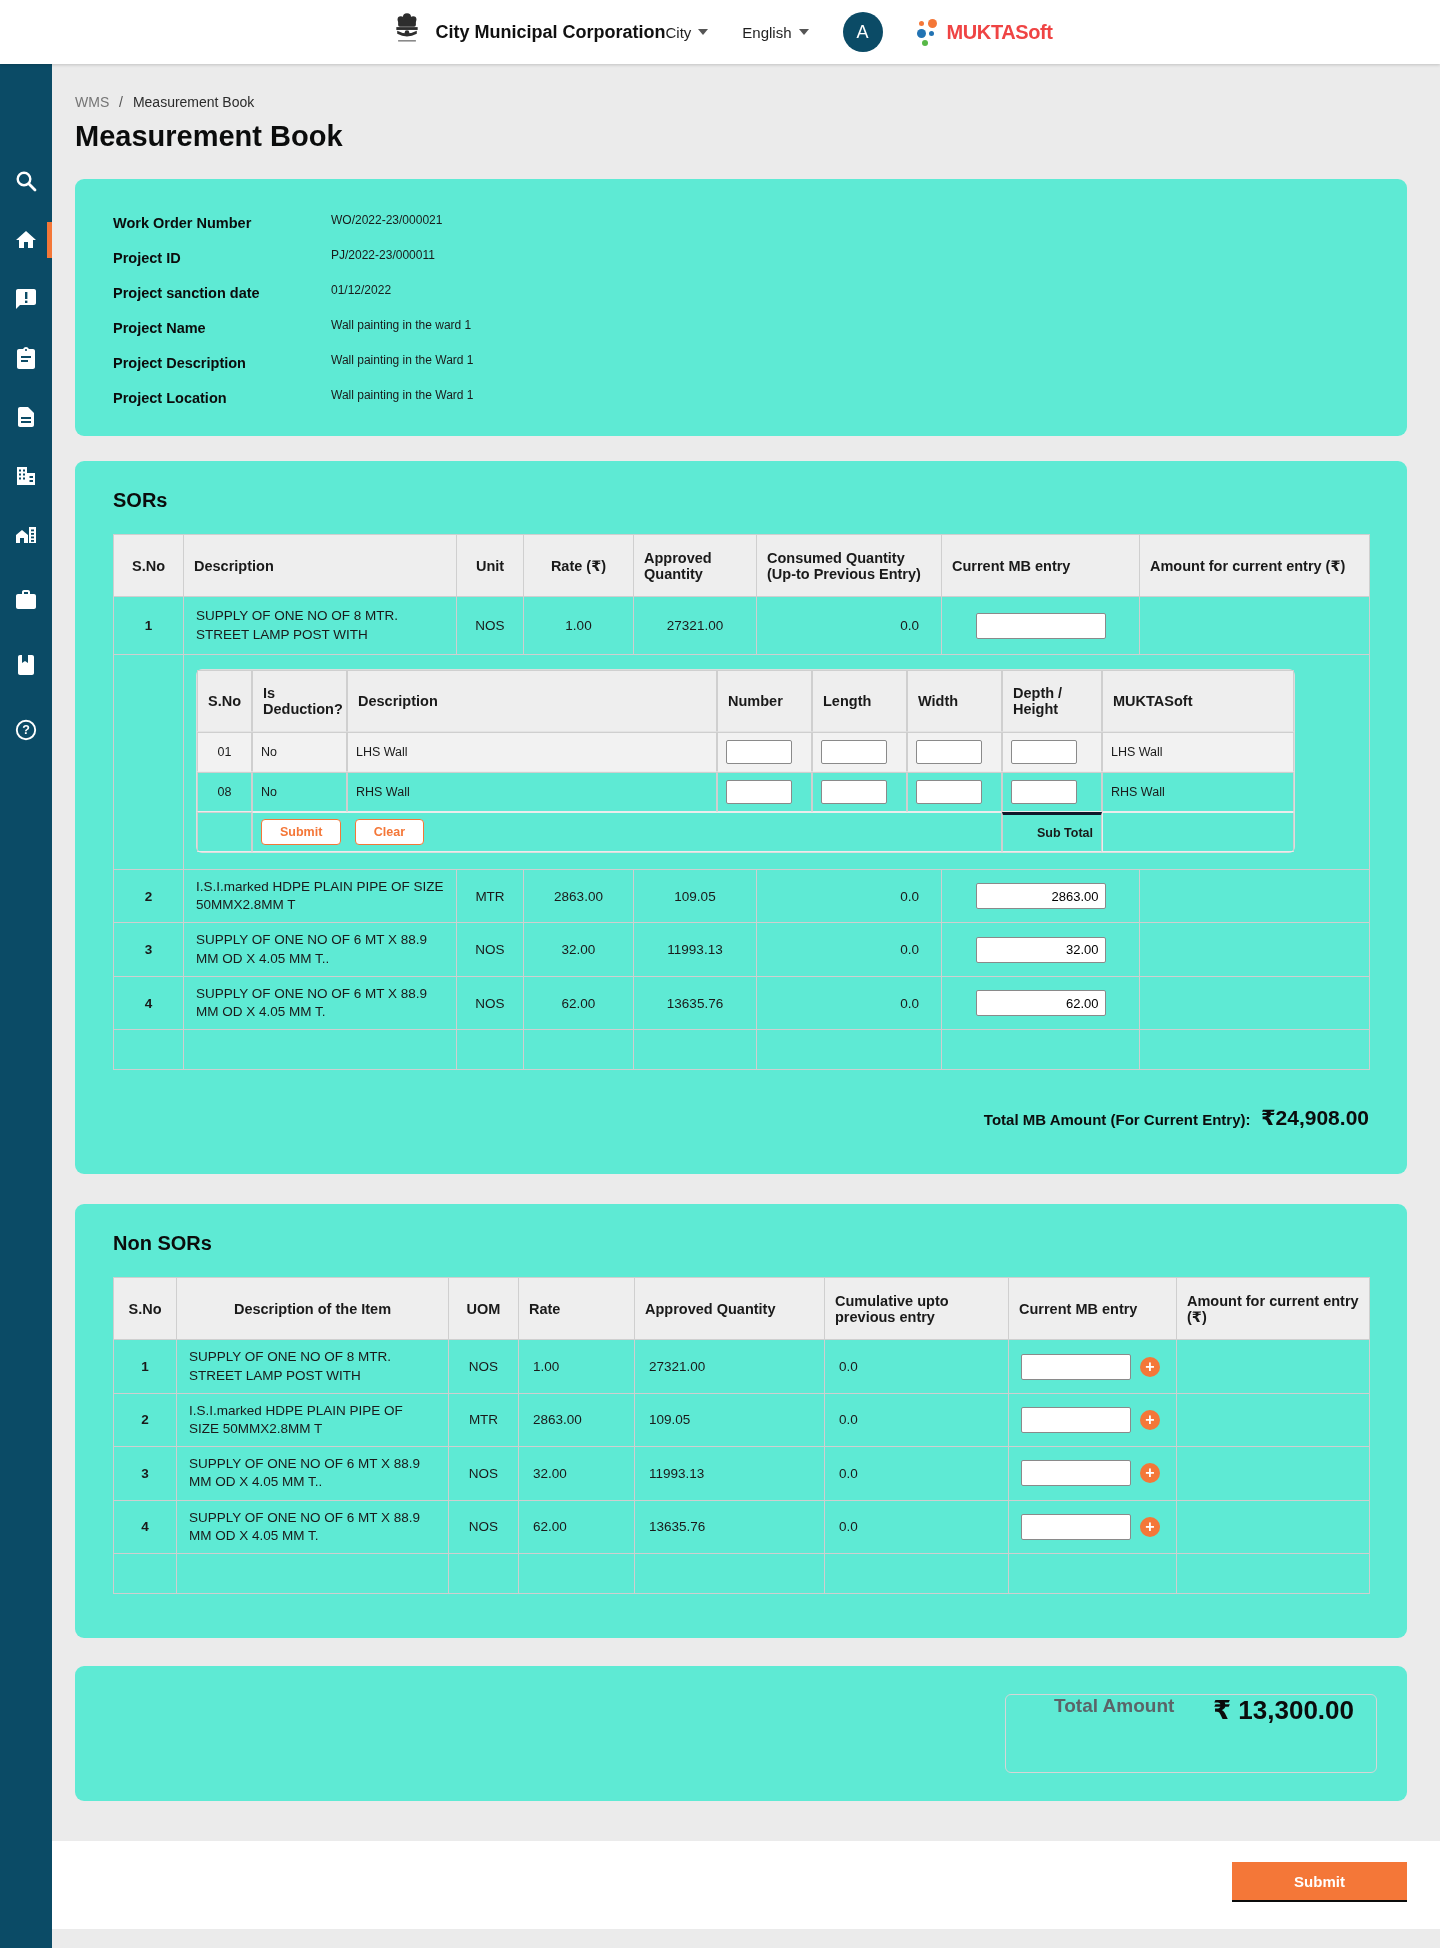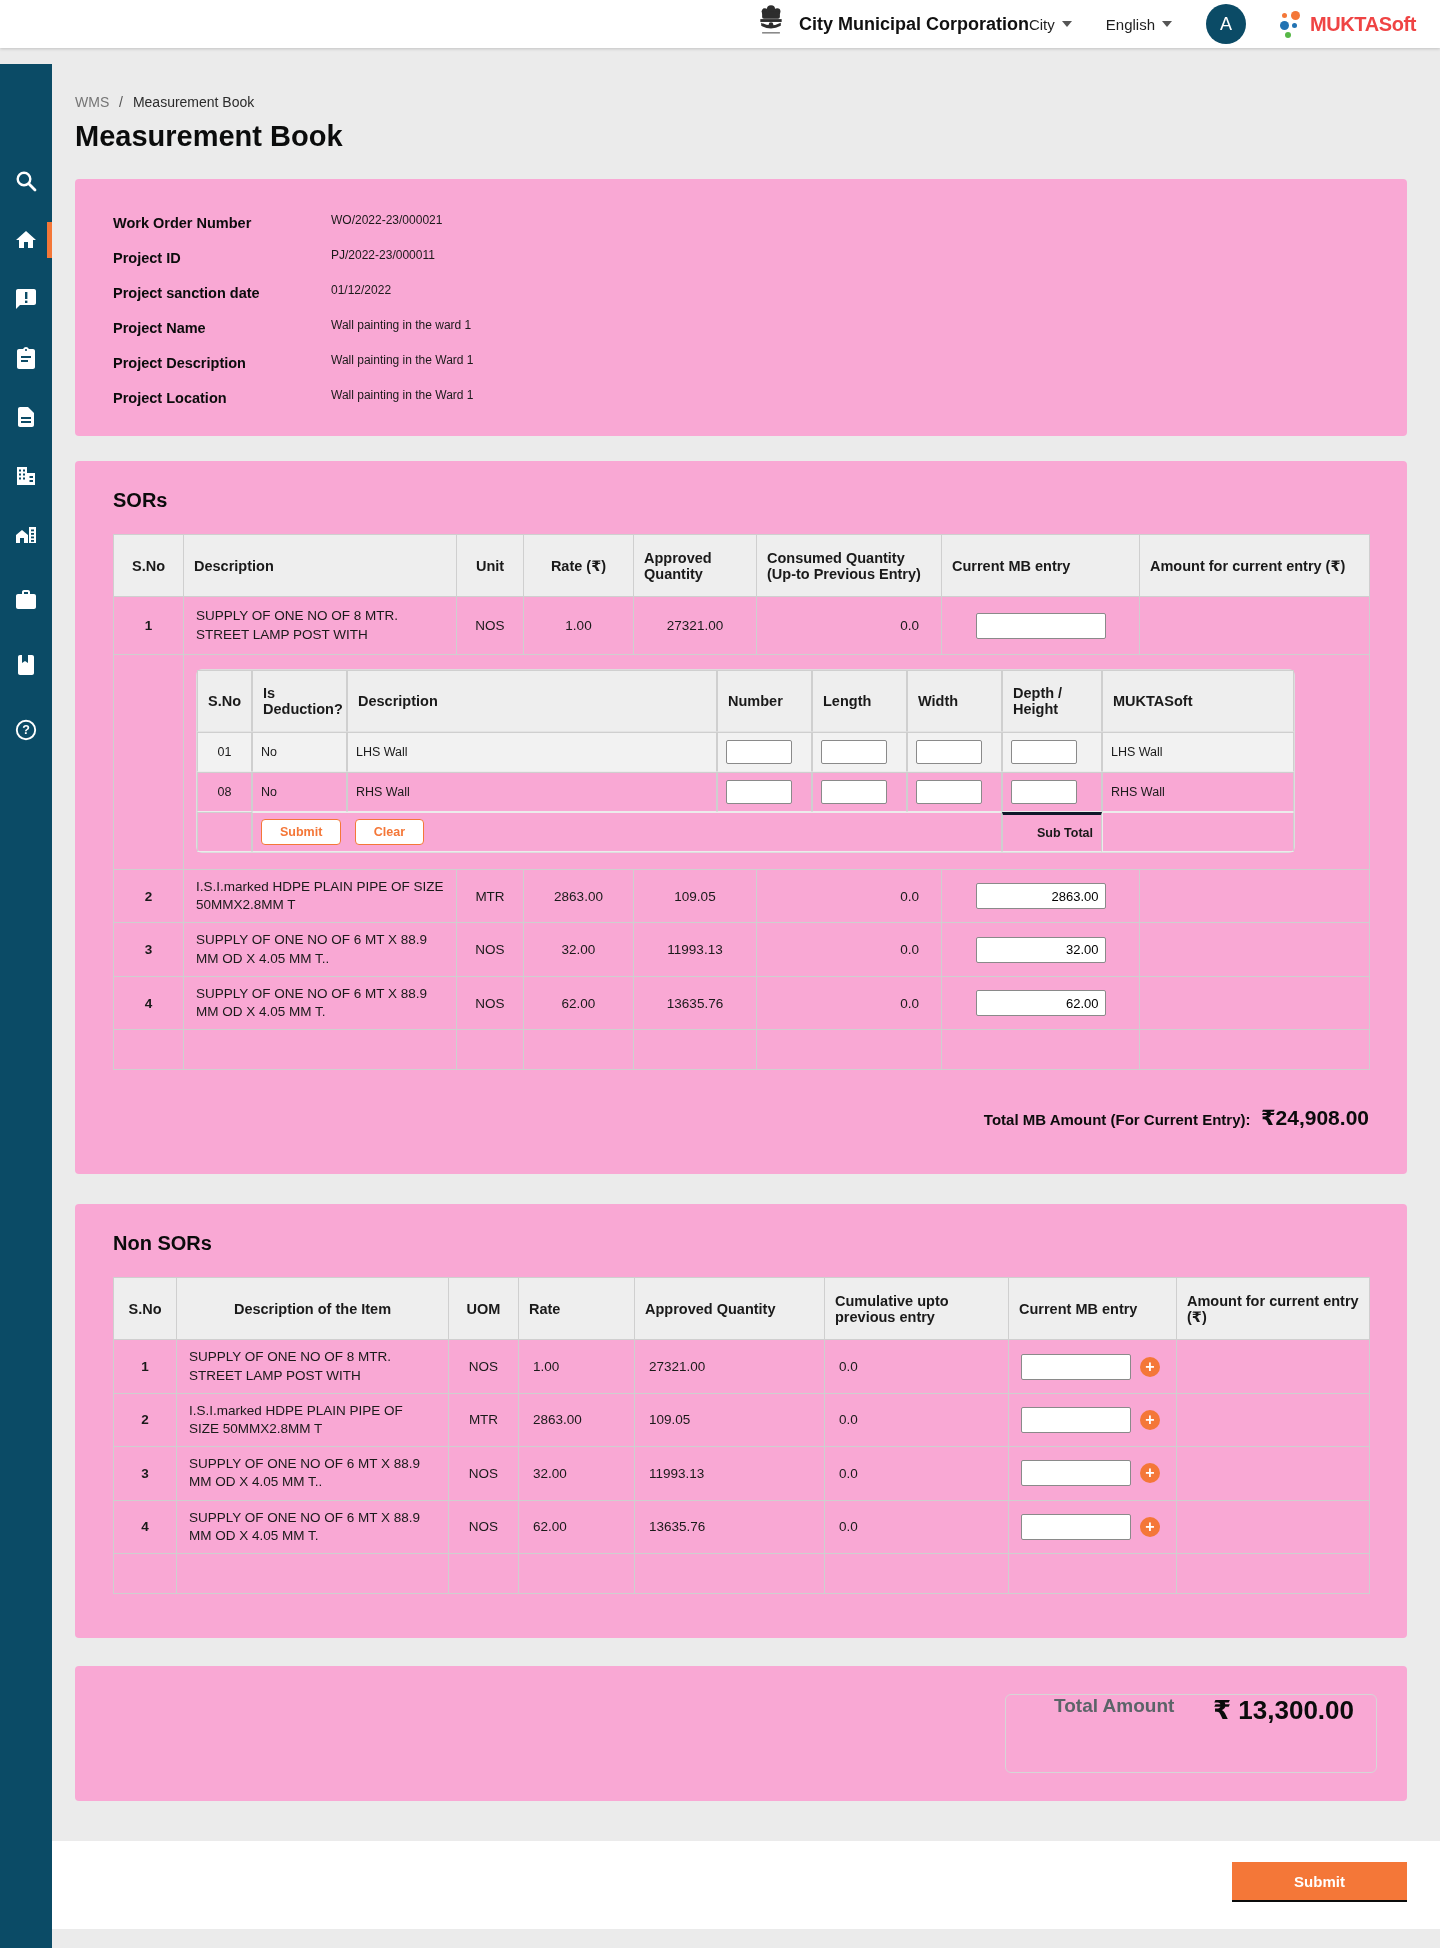--- a/index.html
+++ b/index.html
@@ -9,22 +9,22 @@
     --border:#cfcfcf;
     --headbg:#eeeeee;
     --pagebg:#ebebeb;
   }
   *{margin:0;padding:0;box-sizing:border-box;}
   html,body{background:#fff;}
   body{font-family:"Liberation Sans","DejaVu Sans",sans-serif;color:var(--ink);width:1440px;}
   .app{position:relative;width:1440px;height:1948px;background:var(--pagebg);overflow:hidden;}
 
   
-  .topbar{position:absolute;top:0;left:0;width:1440px;height:48px;background:#fff;z-index:5;
-          display:flex;align-items:center;justify-content:flex-end;box-shadow:0 1px 3px rgba(0,0,0,.18);}
+  .topbar{position:absolute;top:0;left:0;width:1440px;height:64px;background:#fff;z-index:5;
+          display:flex;align-items:center;justify-content:center;box-shadow:0 1px 3px rgba(0,0,0,.18);}
   .topbar-left{display:flex;align-items:center;gap:12px;padding-left:28px;}
   .org-name{font-size:18px;font-weight:bold;color:#111;}
   .topbar-right{display:flex;align-items:center;gap:34px;padding-right:24px;}
   .dd{display:flex;align-items:center;gap:7px;font-size:15px;color:#1f1f1f;cursor:pointer;}
   .caret{width:0;height:0;border-left:5px solid transparent;border-right:5px solid transparent;border-top:6px solid #555;}
   .avatar{width:40px;height:40px;border-radius:50%;background:var(--sidebar);color:#fff;
           display:flex;align-items:center;justify-content:center;font-size:18px;}
   .brand{display:flex;align-items:center;gap:8px;}
   .brand-dots{position:relative;width:22px;height:27px;}
   .brand-dots i{position:absolute;border-radius:50%;}
@@ -37,21 +37,21 @@
   .active-bar{position:absolute;right:0;top:2px;width:5px;height:36px;background:var(--accent);}
 
   
   .main{position:absolute;left:52px;top:64px;width:1388px;}
   .crumbs{margin:30px 0 0 23px;font-size:14px;}
   .crumb-root{color:#757575;cursor:pointer;}
   .crumb-sep{color:#555;margin:0 6px;}
   .crumb-cur{color:#2b2b2b;}
   .page-title{margin:10px 0 0 23px;font-size:29px;font-weight:bold;color:#0b0c0c;}
 
-  .card{background:#f9a8d4;border-radius:4px;margin:0 33px 0 23px;}
+  .card{background:#5eead4;border-radius:9px;margin:0 33px 0 23px;}
   .info-card{margin-top:26px;padding:34px 38px 30px 38px;}
   .info-row{display:flex;margin-bottom:17px;}
   .info-label{width:218px;font-size:14.5px;font-weight:bold;color:#0b0c0c;padding-top:2px;}
   .info-value{font-size:12px;color:#1a1a1a;}
 
   .section-card{margin-top:25px;padding:28px 38px 44px 38px;}
   .section-title{font-size:20px;font-weight:bold;color:#0b0c0c;margin-bottom:22px;}
 
   table.grid{border-collapse:collapse;table-layout:fixed;width:1256px;}
   table.grid th,table.grid td{border:1px solid var(--border);font-size:13.5px;vertical-align:middle;}

